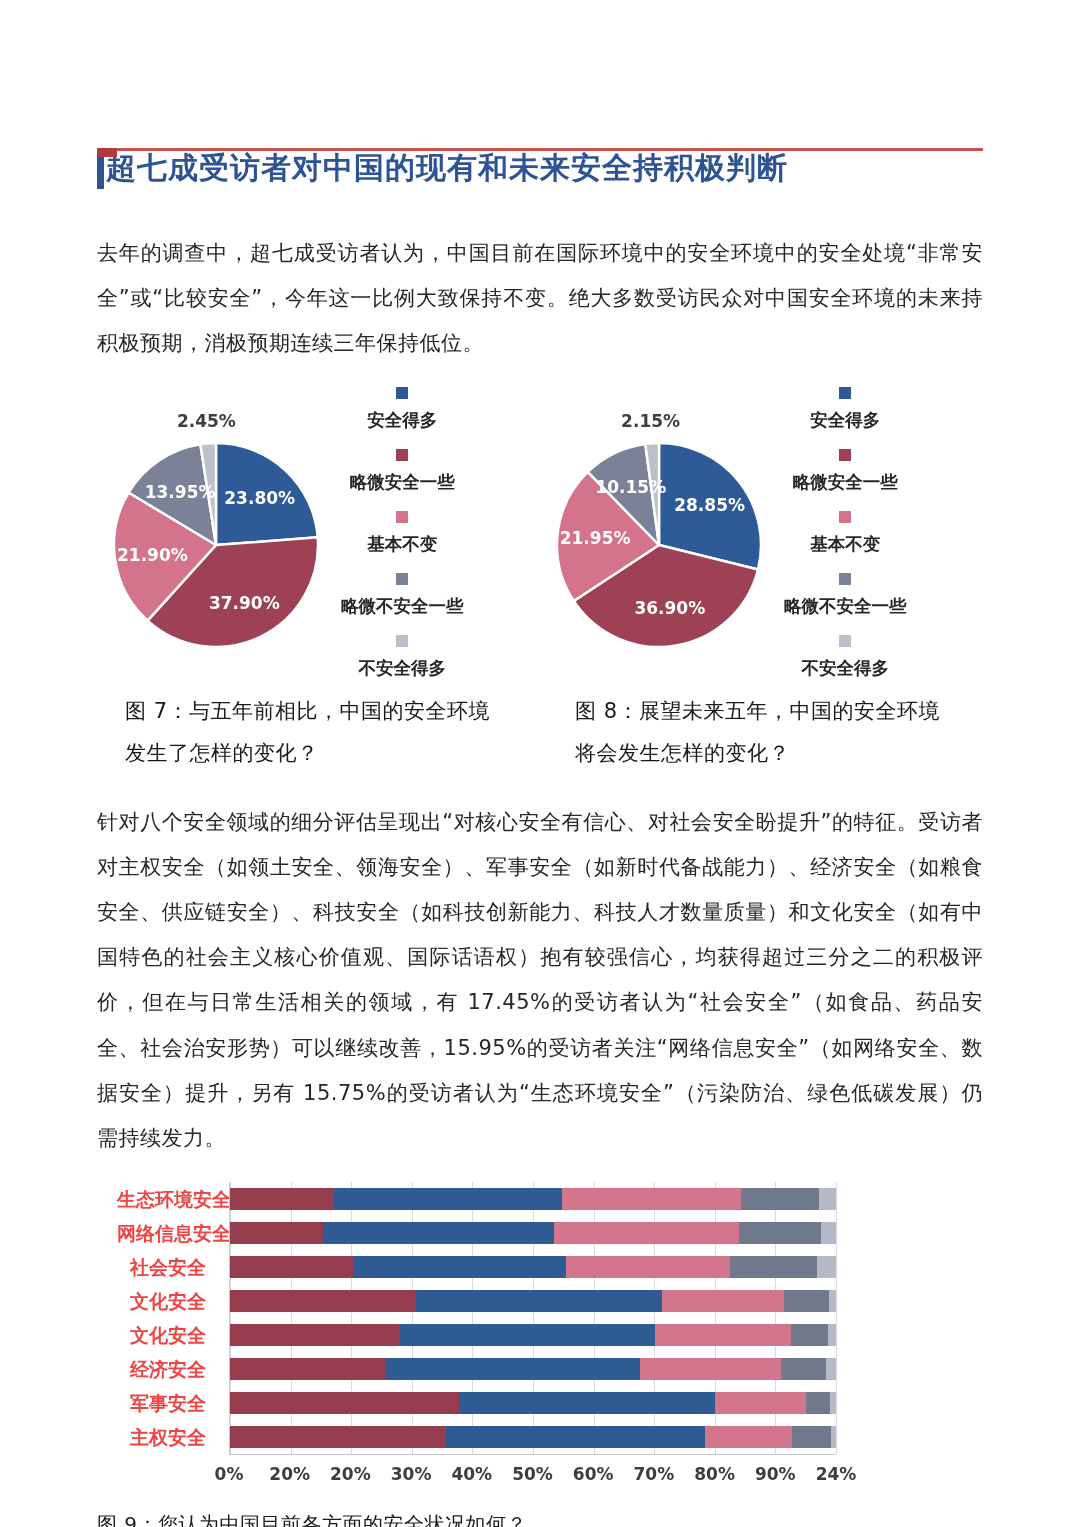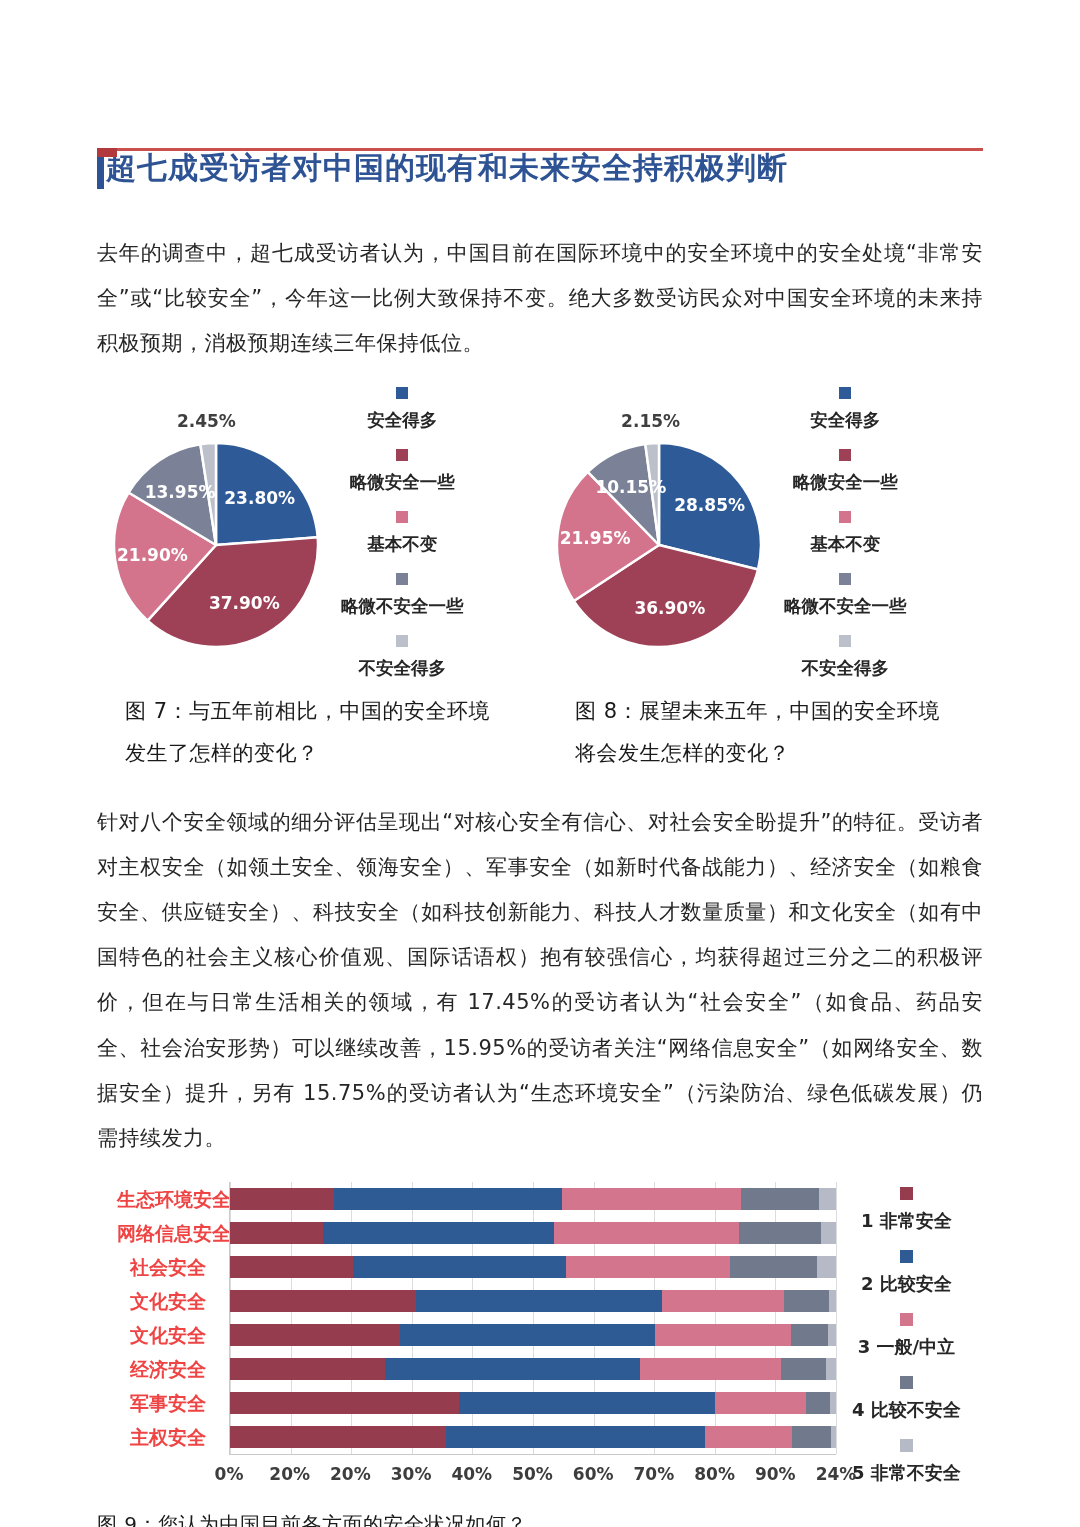--- a/index.html
+++ b/index.html
@@ -258,39 +258,17 @@
           <span class="bc-tick" style="left: 30%;">30%</span>
           <span class="bc-tick" style="left: 40%;">40%</span>
           <span class="bc-tick" style="left: 50%;">50%</span>
           <span class="bc-tick" style="left: 60%;">60%</span>
           <span class="bc-tick" style="left: 70%;">70%</span>
           <span class="bc-tick" style="left: 80%;">80%</span>
           <span class="bc-tick" style="left: 90%;">90%</span>
           <span class="bc-tick" style="left: 100%;">24%</span>
         </div>
     </div>
-    <div class="bc-legend">
-        <div class="legend-item">
-          <span class="legend-marker" style="background: rgb(150, 60, 79);"></span>
-          <span class="legend-text">1 非常安全</span>
-        </div>
-        <div class="legend-item">
-          <span class="legend-marker" style="background: rgb(47, 91, 149);"></span>
-          <span class="legend-text">2 比较安全</span>
-        </div>
-        <div class="legend-item">
-          <span class="legend-marker" style="background: rgb(210, 117, 141);"></span>
-          <span class="legend-text">3 一般/中立</span>
-        </div>
-        <div class="legend-item">
-          <span class="legend-marker" style="background: rgb(113, 121, 140);"></span>
-          <span class="legend-text">4 比较不安全</span>
-        </div>
-        <div class="legend-item">
-          <span class="legend-marker" style="background: rgb(182, 186, 198);"></span>
-          <span class="legend-text">5 非常不安全</span>
-        </div>
-      </div>
   </div>
 
   <div class="caption9">图 9：您认为中国目前各方面的安全状况如何？</div>
 
 </div>
 
 </body></html>

